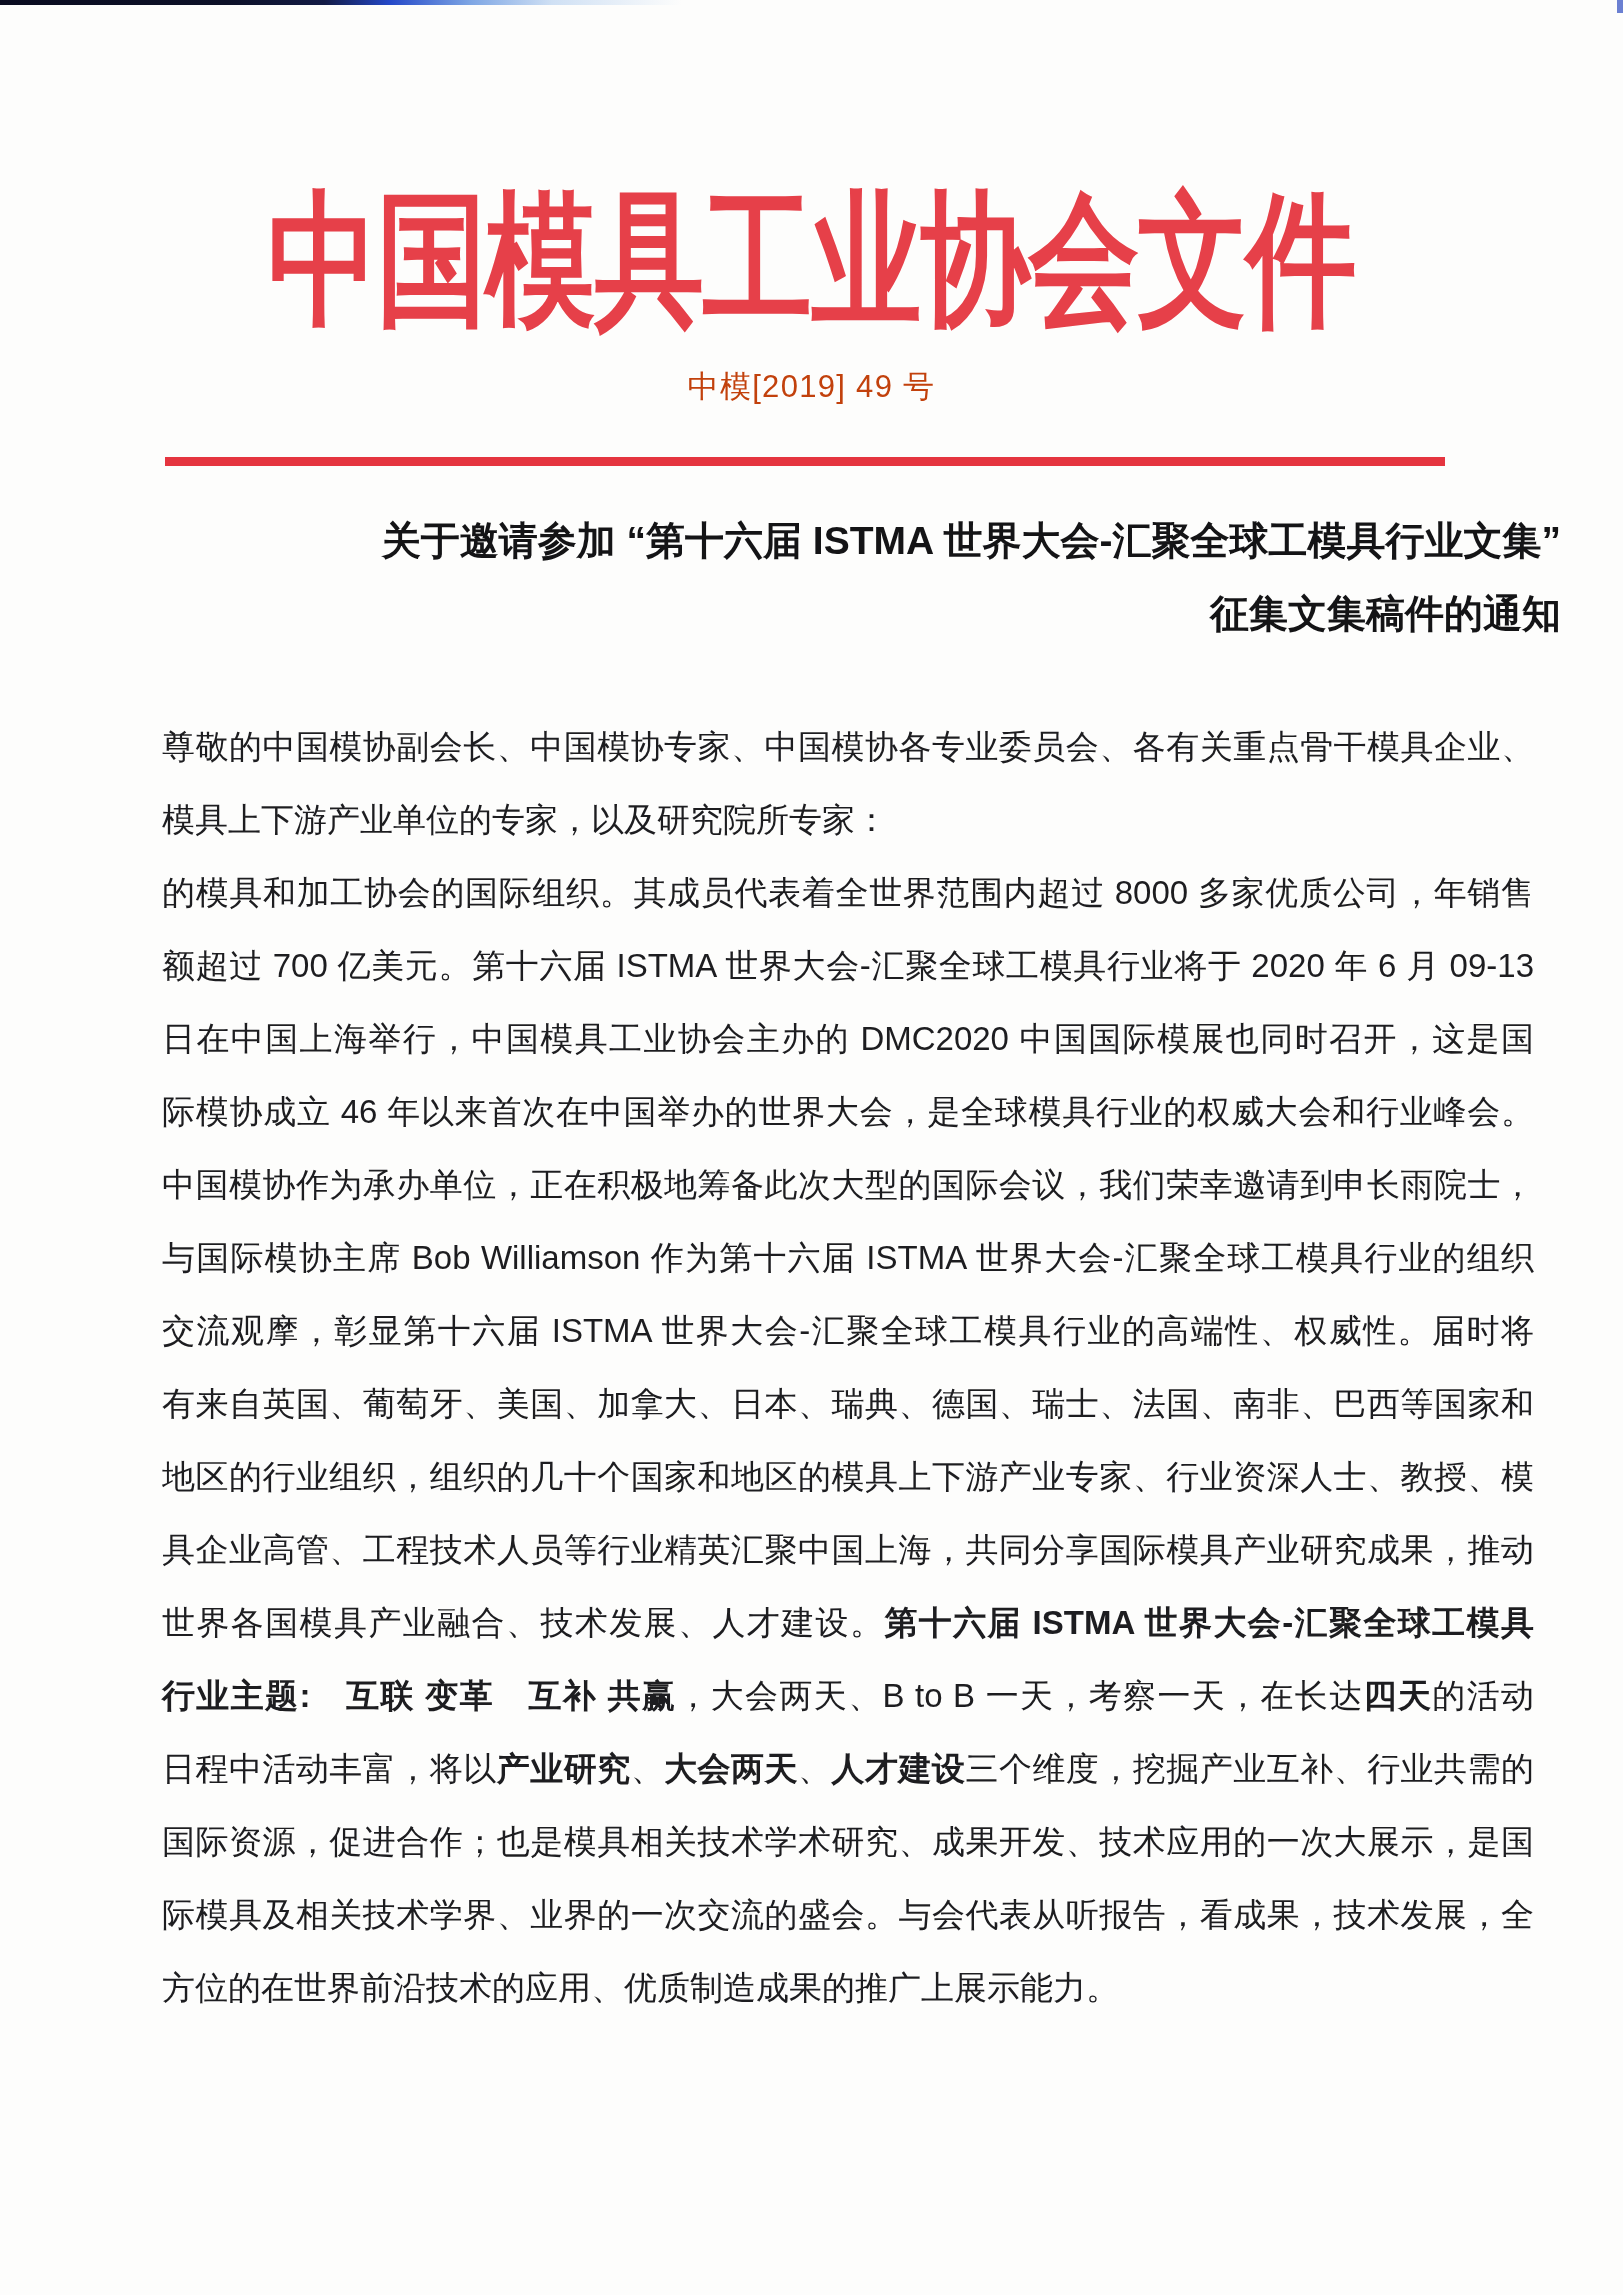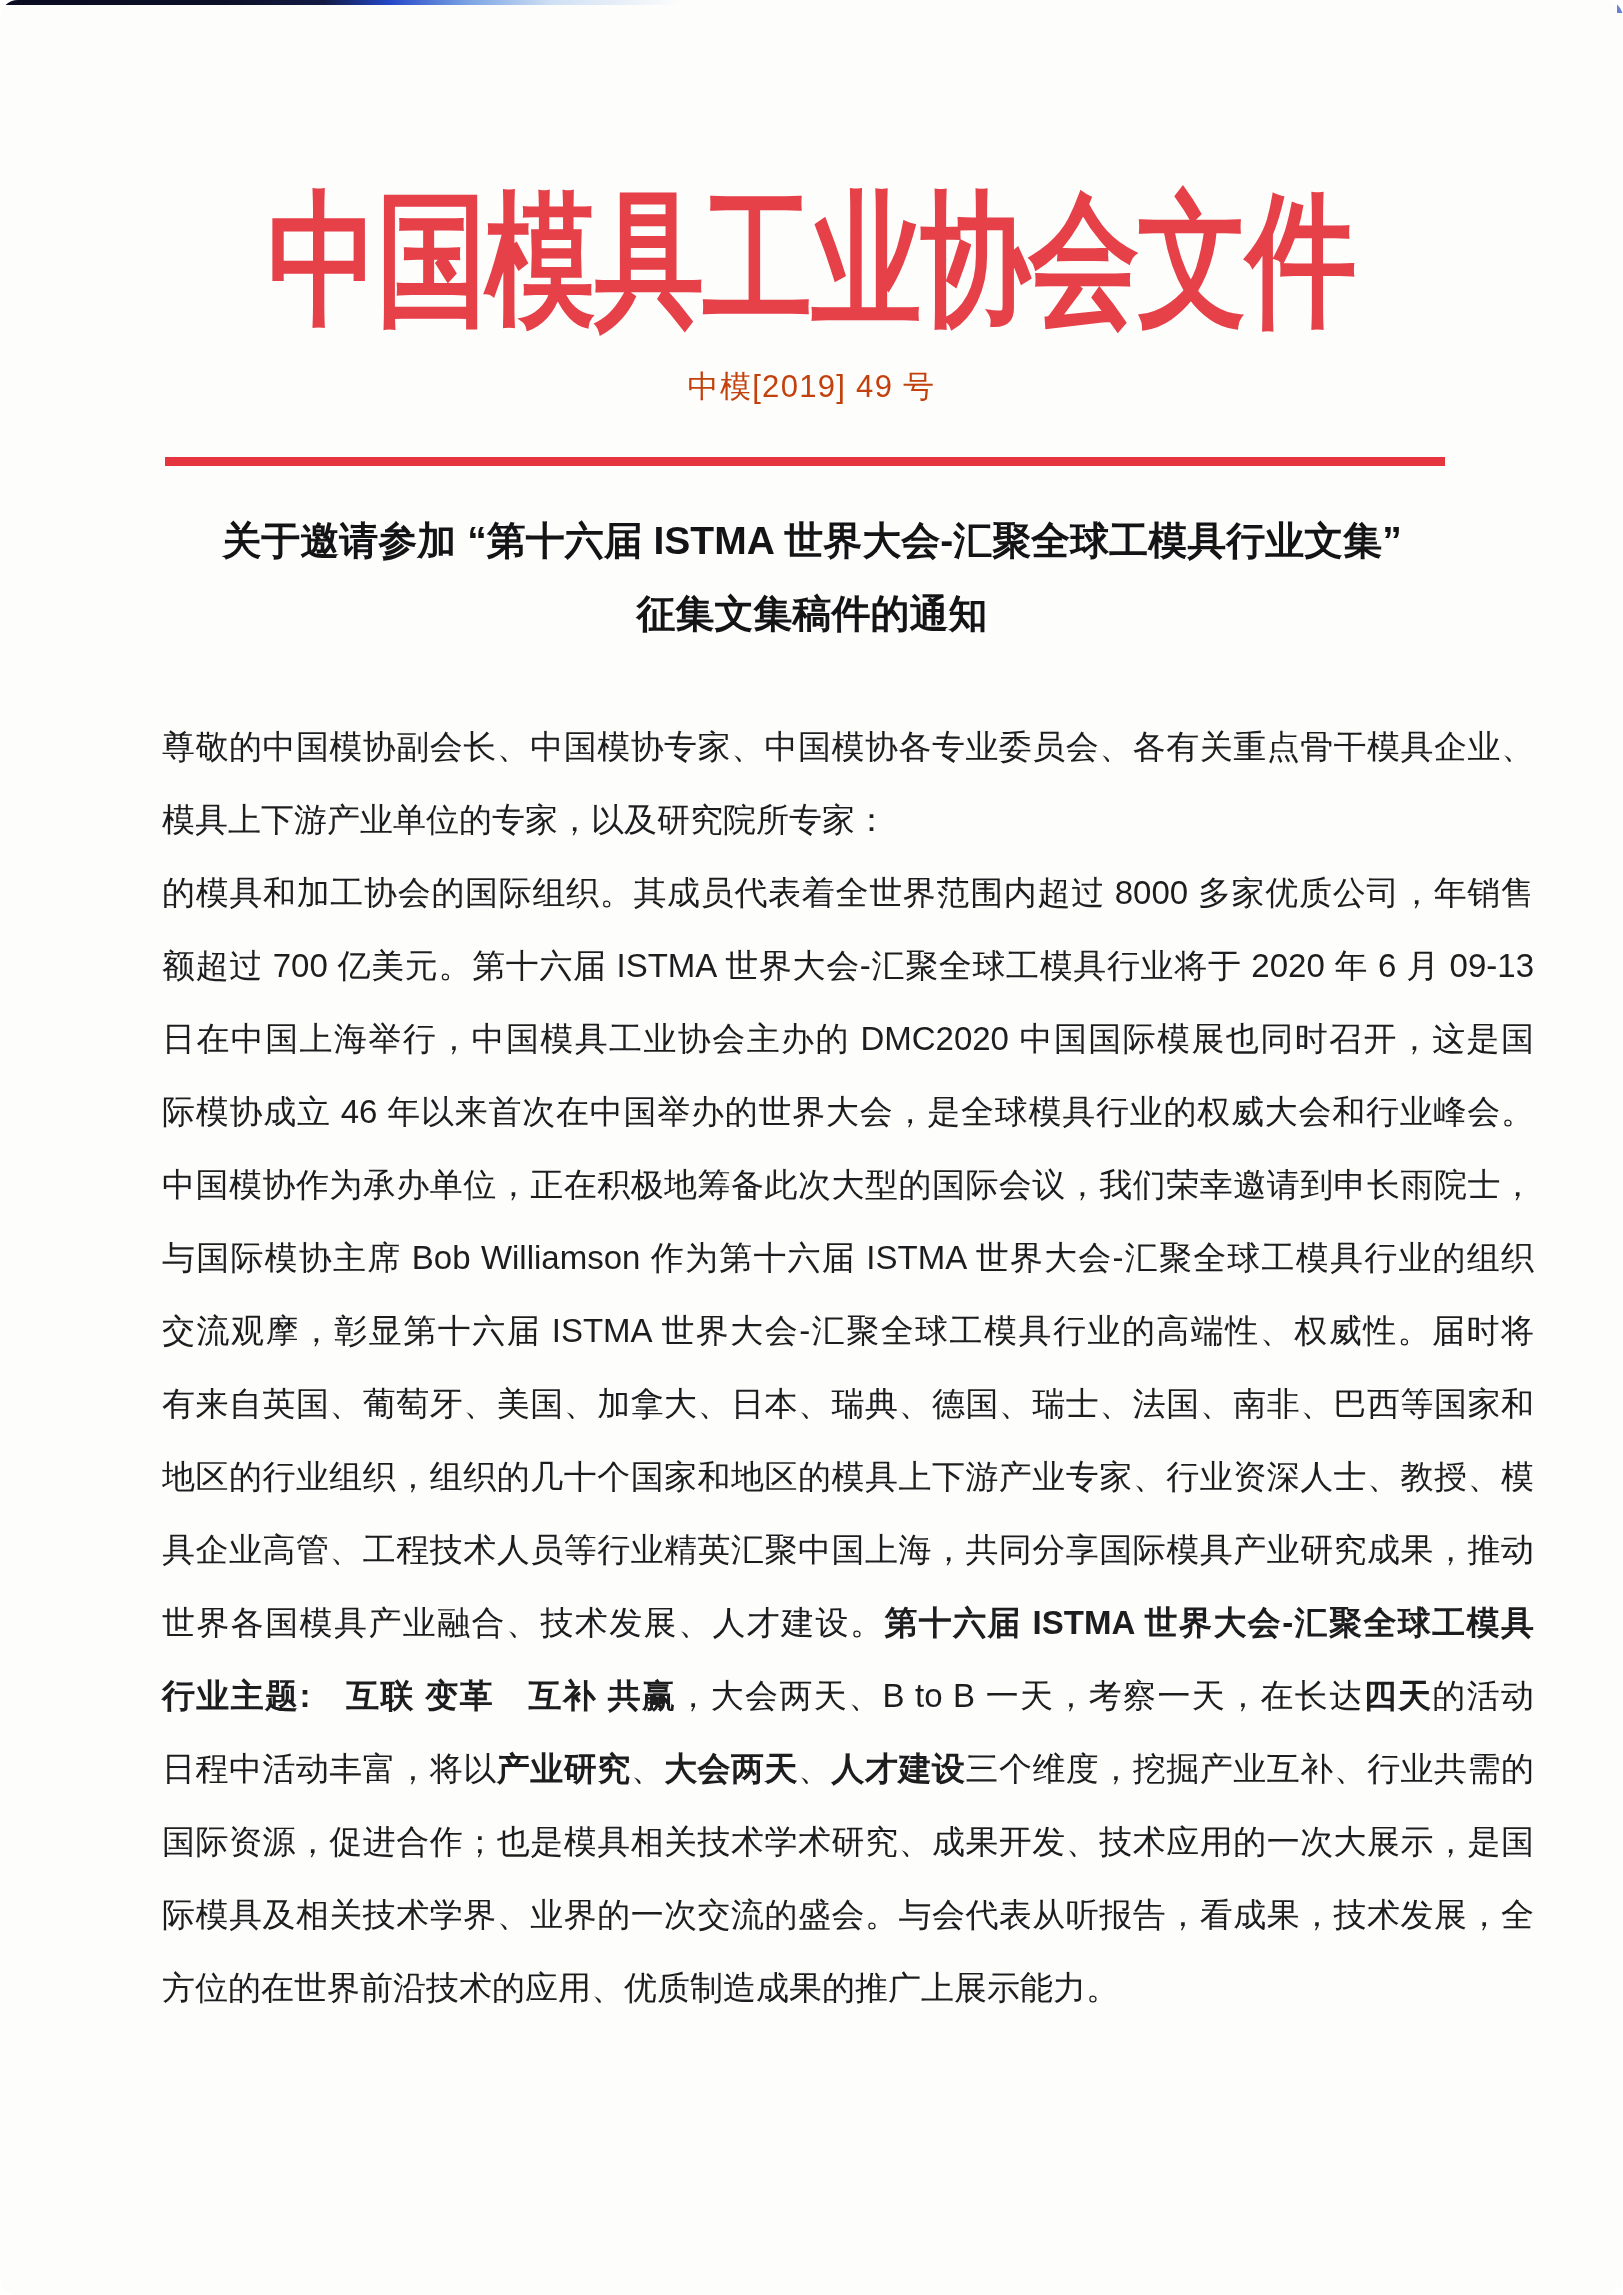--- a/index.html
+++ b/index.html
@@ -5,21 +5,20 @@
   * { margin: 0; padding: 0; box-sizing: border-box; }
   html, body { background: #ffffff; }
 
   .page {
     position: relative;
     width: 1623px;
     height: 2295px;
     background: #fdfdfc;
     overflow: hidden;
     font-family: "Liberation Sans", sans-serif;
-    border-radius: 18px;
   }
 
   
   .scan-edge-top {
     position: absolute;
     top: 0; left: 0;
     width: 100%; height: 4.6px;
     background: linear-gradient(to right,
       #0a0c20 0%, #0d1128 14%, #131b45 20%,
       #2448c8 24%, #7ea6e4 29%, #cfe0f4 34%,
@@ -64,21 +63,21 @@
     position: absolute;
     top: 457px; left: 165px;
     width: 1280px; height: 8.5px;
     background: #e5353f;
   }
 
   .subject {
     position: absolute;
     top: 504px; left: 63px;
     width: 1498px;
-    text-align: center;
+    text-align: right;
     font-weight: 700;
     font-size: 39px;
     line-height: 73px;
     color: #141416;
   }
   .subject .subject-line { white-space: nowrap; }
 
   .body-text {
     position: absolute;
     top: 710px; left: 126px;

